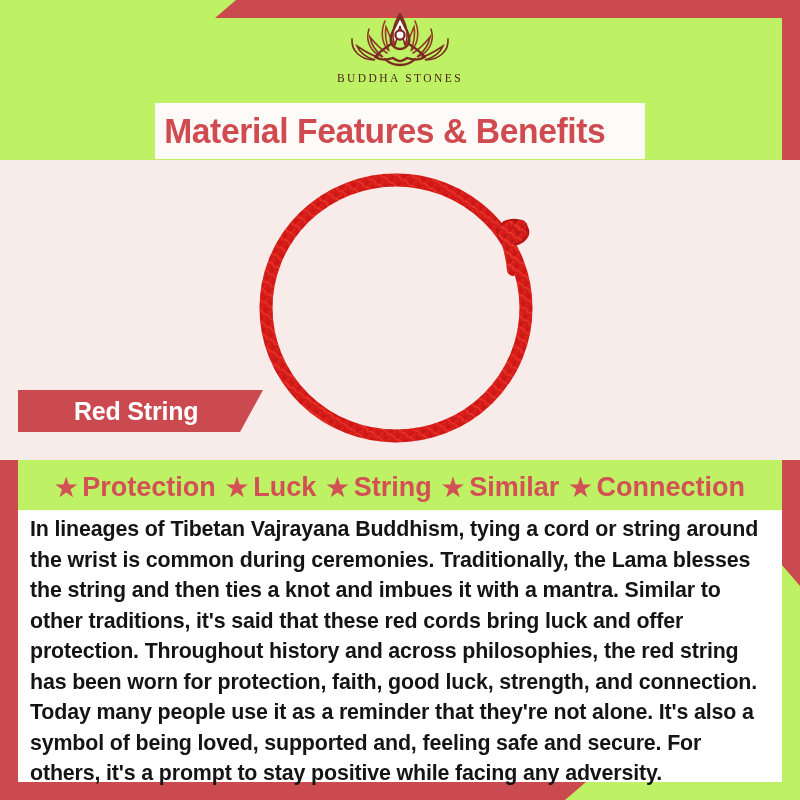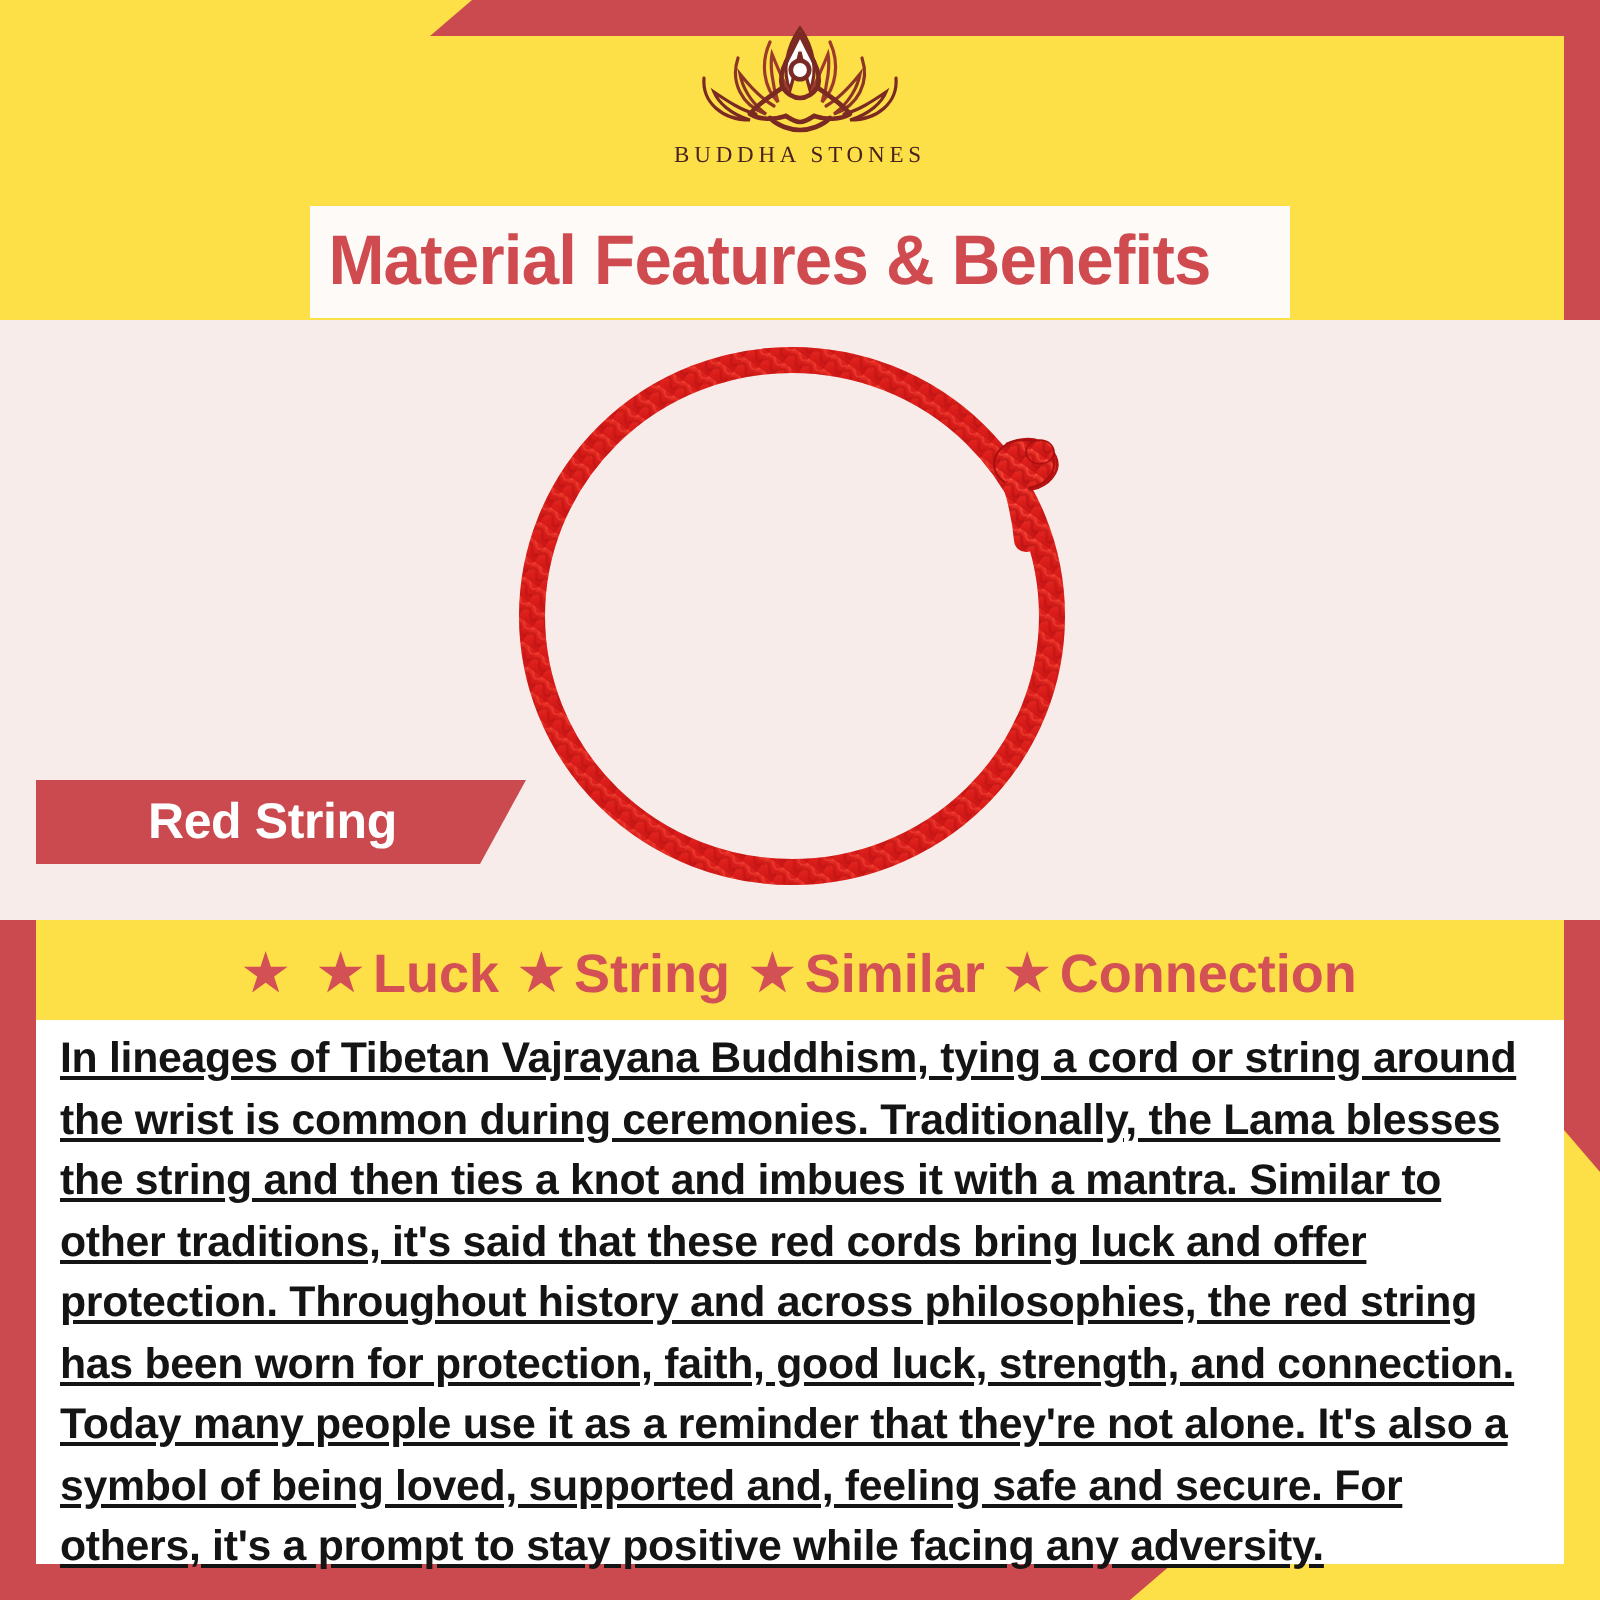--- a/index.html
+++ b/index.html
@@ -2,21 +2,21 @@
 <html><head>
 <meta charset="utf-8">
 <style>
   html,body{margin:0;padding:0;}
   body{
     width:800px;height:800px;overflow:hidden;
     background:#fbf1ee;
     font-family:"Liberation Sans", sans-serif;
     -webkit-font-smoothing:antialiased;
   }
-  .page{position:relative;width:800px;height:800px;background:#fde047;}
+  .page{position:relative;width:800px;height:800px;background:#bef264;}
 
   
   .band-top{
     position:absolute;top:0;left:215px;width:585px;height:18px;
     background:#cb4a50;
     clip-path:polygon(21px 0, 585px 0, 585px 18px, 0px 18px);
   }
   .strip-right{
     position:absolute;top:0;right:0;width:18px;height:586px;
     background:#cb4a50;
@@ -94,21 +94,21 @@
 
   
   .body-card{
     position:absolute;top:510px;left:18px;width:764px;height:272px;
     background:#ffffff;
   }
   .body-copy{
     margin:0;padding:4px 22px 0 12px;
     font-family:"Liberation Sans Narrow","Liberation Sans",sans-serif;
     font-weight:700;font-size:21.4px;line-height:30.5px;
-    color:#141414;text-align:left;letter-spacing:-0.15px;text-decoration:underline;
+    color:#141414;text-align:left;letter-spacing:-0.15px;
   }
 </style>
 </head>
 <body>
 
 <div class="page">
 
   <div class="band-top"></div>
   <div class="strip-right"></div>
   <div class="band-bottom"></div>
@@ -172,20 +172,21 @@
     </span>
   </div>
 
   <div class="label-banner">
     <span class="label-text">Red String</span>
   </div>
 
   <div class="benefits">
     <span class="benefit">
       <span class="star">★</span>
+      <span>Protection</span>
     </span>
     <span class="benefit">
       <span class="star">★</span>
       <span>Luck</span>
     </span>
     <span class="benefit">
       <span class="star">★</span>
       <span>String</span>
     </span>
     <span class="benefit">

